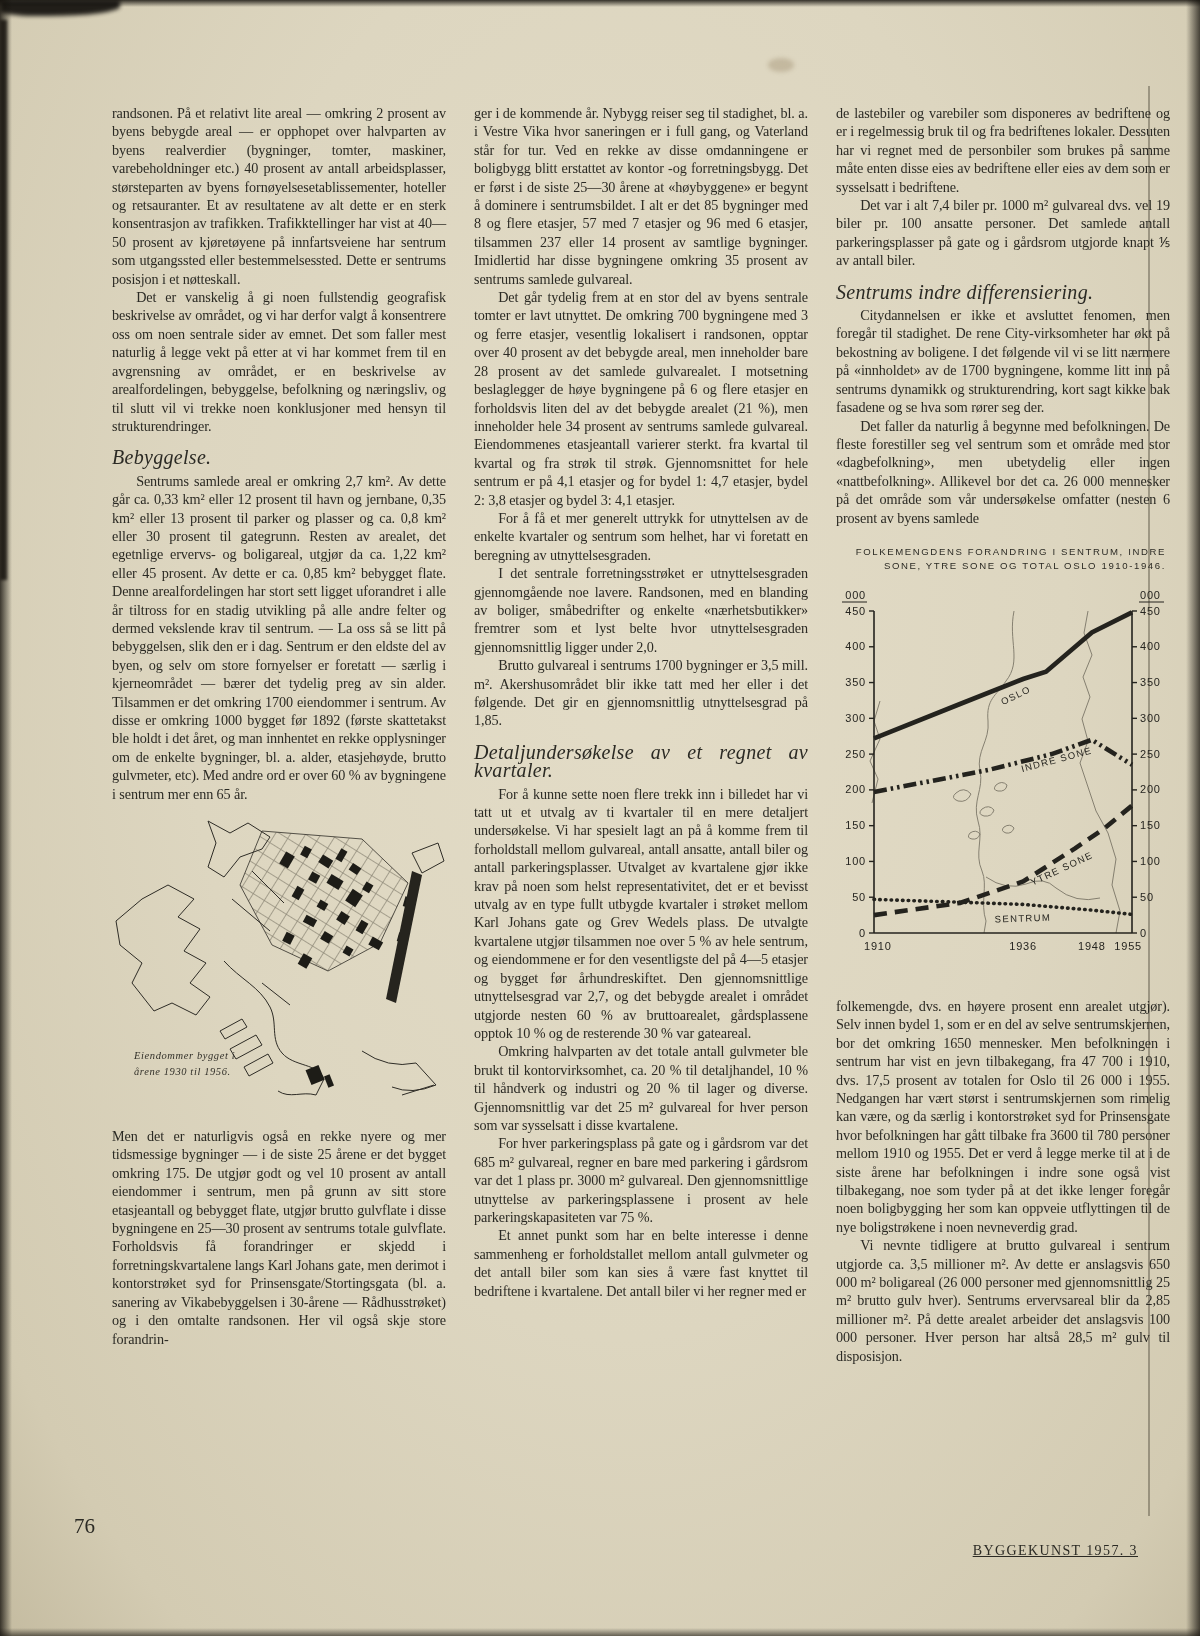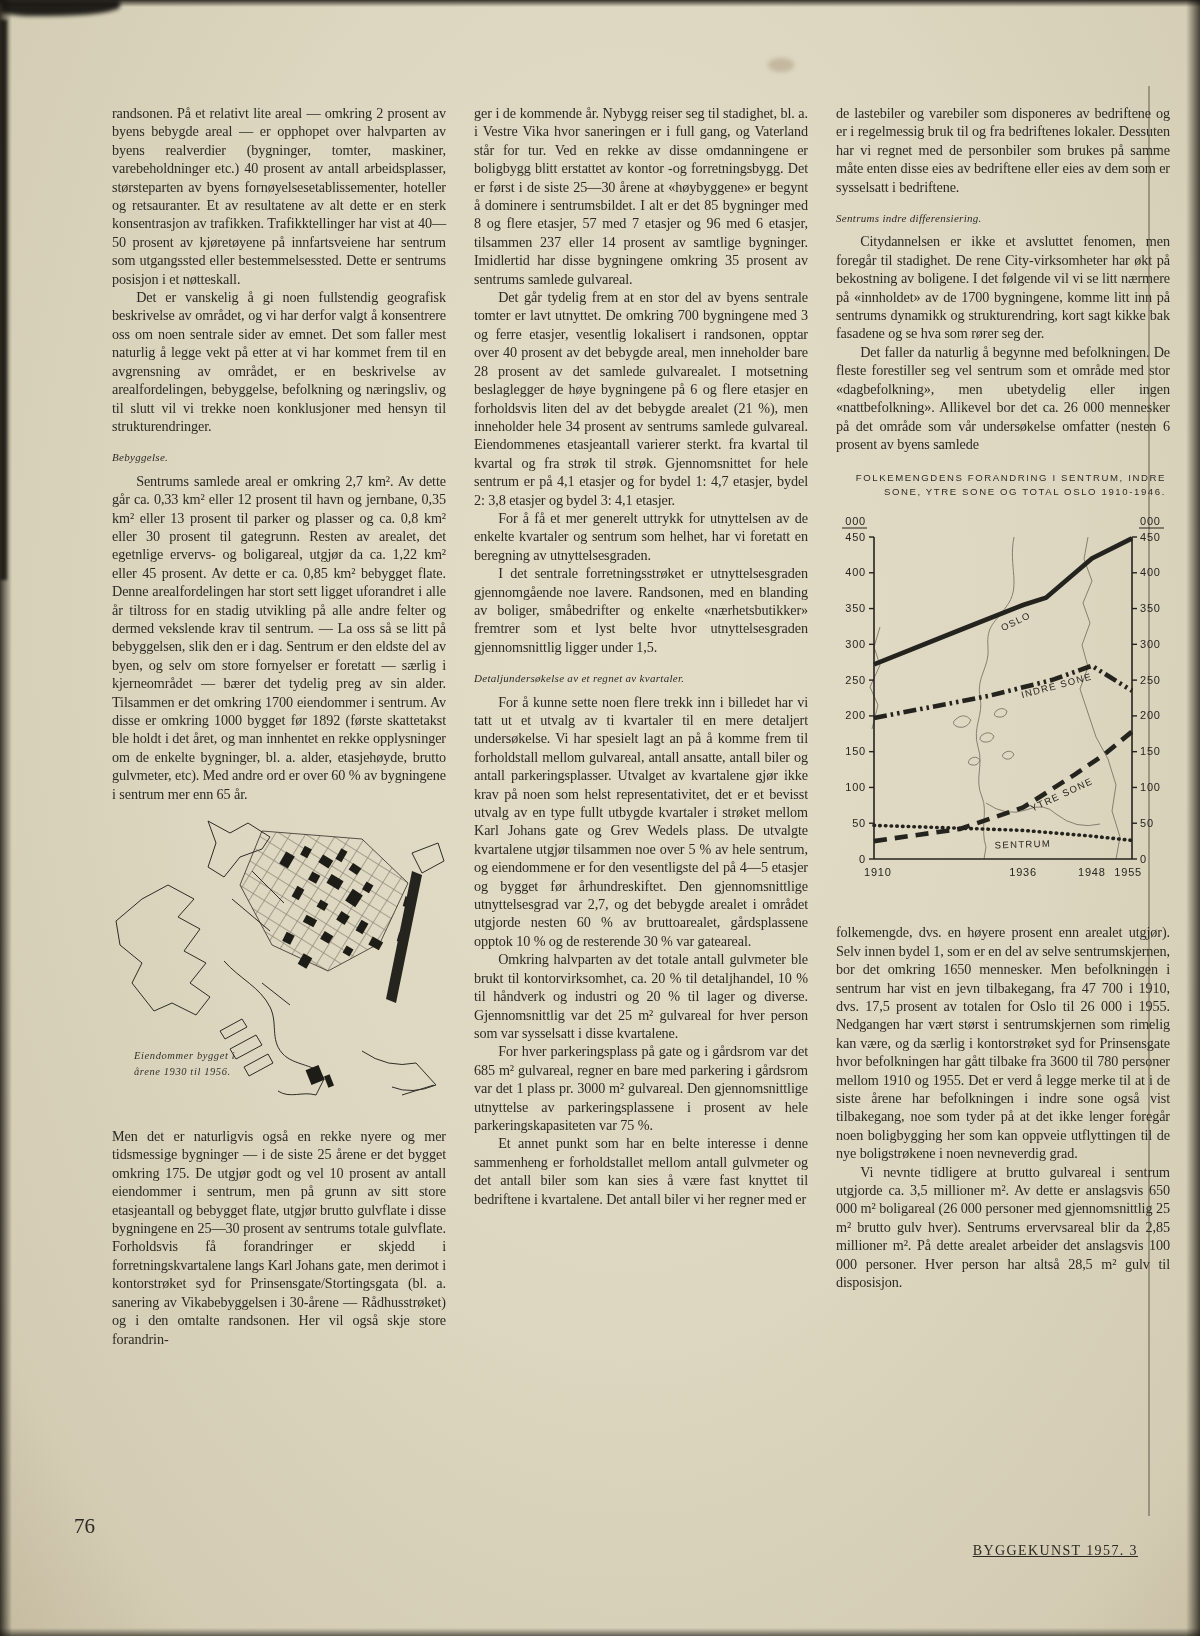--- a/index.html
+++ b/index.html
@@ -21,21 +21,21 @@
   .corner-tl{left:0;top:0;width:120px;height:16px;background:#0e0c09;border-radius:0 0 60% 30%;filter:blur(2px);opacity:.9;}
   .left-streak{left:0;top:20px;width:7px;height:560px;background:#14110c;filter:blur(1.5px);opacity:.8;}
   .right-rule{position:absolute;left:1148px;top:86px;width:2px;height:1430px;background:rgba(58,52,40,.38);}
   .smudge{position:absolute;left:768px;top:58px;width:26px;height:14px;border-radius:50%;background:rgba(120,95,60,.25);filter:blur(2px);}
 
   .cols{position:absolute;left:112px;top:104px;display:flex;gap:28px;}
   .col{width:334px;color:#2b2a24;font-size:14.2px;line-height:18.4px;text-align:justify;letter-spacing:-0.1px;}
   .col p{margin:0;text-indent:1.7em;}
   .col p.cont{text-indent:0;}
   h3.sub{
-    font-style:italic;font-weight:normal;font-size:11px;line-height:18.4px;
+    font-style:italic;font-weight:normal;font-size:20px;line-height:18.4px;
     margin:13px 0 5px 0;letter-spacing:.3px;
   }
 
   figure{margin:0;}
   .map-fig{margin:10px 0 14px 0;}
   .map-fig svg{display:block;}
   .map-caption{font-style:italic;font-size:10.5px;letter-spacing:.6px;fill:#33312a;font-family:"Liberation Serif",serif;}
 
   .chart-fig{margin:18px 0 16px 0;}
   .chart-title{
@@ -124,30 +124,32 @@
         </svg>
       </figure>
 
       <p class="cont">Men det er naturligvis også en rekke nyere og mer tidsmessige bygninger — i de siste 25 årene er det bygget omkring 175. De utgjør godt og vel 10 prosent av antall eiendommer i sentrum, men på grunn av sitt store etasjeantall og bebygget flate, utgjør brutto gulvflate i disse bygningene en 25—30 prosent av sentrums totale gulvflate. Forholdsvis få forandringer er skjedd i forretningskvartalene langs Karl Johans gate, men derimot i kontorstrøket syd for Prinsensgate/Stortingsgata (bl. a. sanering av Vikabebyggelsen i 30-årene — Rådhusstrøket) og i den omtalte randsonen. Her vil også skje store forandrin-</p>
     </div>
 
     <div class="col">
       <p class="cont">ger i de kommende år. Nybygg reiser seg til stadighet, bl. a. i Vestre Vika hvor saneringen er i full gang, og Vaterland står for tur. Ved en rekke av disse omdanningene er boligbygg blitt erstattet av kontor -og forretningsbygg. Det er først i de siste 25—30 årene at «høybyggene» er begynt å dominere i sentrumsbildet. I alt er det 85 bygninger med 8 og flere etasjer, 57 med 7 etasjer og 96 med 6 etasjer, tilsammen 237 eller 14 prosent av samtlige bygninger. Imidlertid har disse bygningene omkring 35 prosent av sentrums samlede gulvareal.</p>
       <p>Det går tydelig frem at en stor del av byens sentrale tomter er lavt utnyttet. De omkring 700 bygningene med 3 og ferre etasjer, vesentlig lokalisert i randsonen, opptar over 40 prosent av det bebygde areal, men inneholder bare 28 prosent av det samlede gulvarealet. I motsetning beslaglegger de høye bygningene på 6 og flere etasjer en forholdsvis liten del av det bebygde arealet (21 %), men inneholder hele 34 prosent av sentrums samlede gulvareal. Eiendommenes etasjeantall varierer sterkt. fra kvartal til kvartal og fra strøk til strøk. Gjennomsnittet for hele sentrum er på 4,1 etasjer og for bydel 1: 4,7 etasjer, bydel 2: 3,8 etasjer og bydel 3: 4,1 etasjer.</p>
       <p>For å få et mer generelt uttrykk for utnyttelsen av de enkelte kvartaler og sentrum som helhet, har vi foretatt en beregning av utnyttelsesgraden.</p>
-      <p>I det sentrale forretningsstrøket er utnyttelsesgraden gjennomgående noe lavere. Randsonen, med en blanding av boliger, småbedrifter og enkelte «nærhetsbutikker» fremtrer som et lyst belte hvor utnyttelsesgraden gjennomsnittlig ligger under 1,5.</p>
+      <p>I det sentrale forretningsstrøket er utnyttelsesgraden gjennomgående noe lavere. Randsonen, med en blanding av boliger, småbedrifter og enkelte «nærhetsbutikker» fremtrer som et lyst belte hvor utnyttelsesgraden gjennomsnittlig ligger under 2,0.</p>
+      <p>Brutto gulvareal i sentrums 1700 bygninger er 3,5 mill. m². Akershusområdet blir ikke tatt med her eller i det følgende. Det gir en gjennomsnittlig utnyttelsesgrad på 1,85.</p>
       <h3 class="sub">Detaljundersøkelse av et regnet av kvartaler.</h3>
       <p>For å kunne sette noen flere trekk inn i billedet har vi tatt ut et utvalg av ti kvartaler til en mere detaljert undersøkelse. Vi har spesielt lagt an på å komme frem til forholdstall mellom gulvareal, antall ansatte, antall biler og antall parkeringsplasser. Utvalget av kvartalene gjør ikke krav på noen som helst representativitet, det er et bevisst utvalg av en type fullt utbygde kvartaler i strøket mellom Karl Johans gate og Grev Wedels plass. De utvalgte kvartalene utgjør tilsammen noe over 5 % av hele sentrum, og eiendommene er for den vesentligste del på 4—5 etasjer og bygget før århundreskiftet. Den gjennomsnittlige utnyttelsesgrad var 2,7, og det bebygde arealet i området utgjorde nesten 60 % av bruttoarealet, gårdsplassene opptok 10 % og de resterende 30 % var gateareal.</p>
       <p>Omkring halvparten av det totale antall gulvmeter ble brukt til kontorvirksomhet, ca. 20 % til detaljhandel, 10 % til håndverk og industri og 20 % til lager og diverse. Gjennomsnittlig var det 25 m² gulvareal for hver person som var sysselsatt i disse kvartalene.</p>
       <p>For hver parkeringsplass på gate og i gårdsrom var det 685 m² gulvareal, regner en bare med parkering i gårdsrom var det 1 plass pr. 3000 m² gulvareal. Den gjennomsnittlige utnyttelse av parkeringsplassene i prosent av hele parkeringskapasiteten var 75 %.</p>
       <p>Et annet punkt som har en belte interesse i denne sammenheng er forholdstallet mellom antall gulvmeter og det antall biler som kan sies å være fast knyttet til bedriftene i kvartalene. Det antall biler vi her regner med er</p>
     </div>
 
     <div class="col">
       <p class="cont">de lastebiler og varebiler som disponeres av bedriftene og er i regelmessig bruk til og fra bedriftenes lokaler. Dessuten har vi regnet med de personbiler som brukes på samme måte enten disse eies av bedriftene eller eies av dem som er sysselsatt i bedriftene.</p>
+      <p>Det var i alt 7,4 biler pr. 1000 m² gulvareal dvs. vel 19 biler pr. 100 ansatte personer. Det samlede antall parkeringsplasser på gate og i gårdsrom utgjorde knapt ⅕ av antall biler.</p>
       <h3 class="sub">Sentrums indre differensiering.</h3>
       <p>Citydannelsen er ikke et avsluttet fenomen, men foregår til stadighet. De rene City-virksomheter har økt på bekostning av boligene. I det følgende vil vi se litt nærmere på «innholdet» av de 1700 bygningene, komme litt inn på sentrums dynamikk og strukturendring, kort sagt kikke bak fasadene og se hva som rører seg der.</p>
       <p>Det faller da naturlig å begynne med befolkningen. De fleste forestiller seg vel sentrum som et område med stor «dagbefolkning», men ubetydelig eller ingen «nattbefolkning». Allikevel bor det ca. 26 000 mennesker på det område som vår undersøkelse omfatter (nesten 6 prosent av byens samlede</p>
 
       <figure class="chart-fig">
         <div class="chart-title">
           <div>FOLKEMENGDENS FORANDRING I SENTRUM, INDRE</div>
           <div>SONE, YTRE SONE OG TOTAL OSLO 1910-1946.</div>
         </div>
         <svg id="pop-chart" width="334" height="400" viewBox="0 0 334 400">

